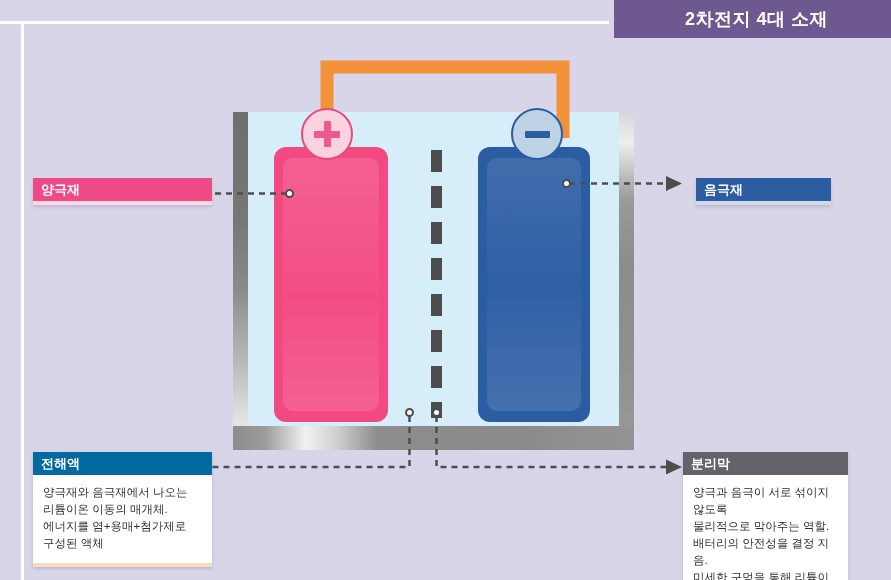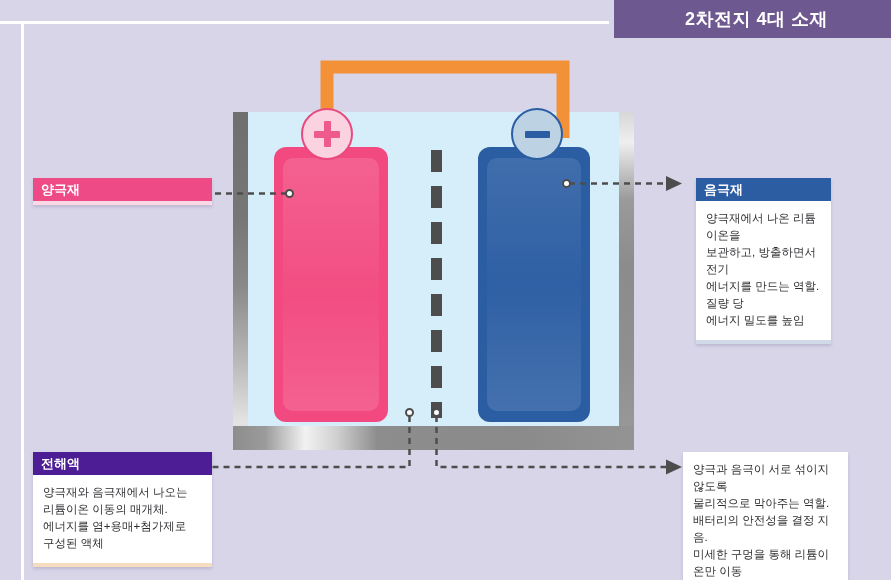--- a/index.html
+++ b/index.html
@@ -254,21 +254,21 @@
     width: 100%;
   }
 
   #card-cathode     { left: 33px;  top: 178px; }
   #card-anode       { left: 656px; top: 178px; width: 135px; margin-left: 40px; }
   #card-electrolyte { left: 33px;  top: 452px; }
   #card-separator   { left: 683px; top: 452px; width: 165px; }
 
   #card-cathode .card-header     { background: #ee4a85; }
   #card-anode .card-header       { background: #2c5ca2; }
-  #card-electrolyte .card-header { background: #4c1d95; text-align: center; }
+  #card-electrolyte .card-header { background: #0369a1; text-align: center; }
   #card-separator .card-header   { background: #63636b; }
 
   #card-cathode .card-accent-bar     { background: #fbd9e5; }
   #card-anode .card-accent-bar       { background: #cfd9e8; }
   #card-electrolyte .card-accent-bar { background: #f7ddc0; }
 
   #card-cathode, #card-electrolyte { width: 179px; }
 </style>
 </head>
 <body>
@@ -332,39 +332,38 @@
     <div class="card-header">
       <span class="card-title">양극재</span>
     </div>
     <div class="card-accent-bar"></div>
   </div>
 
   <div id="card-anode" class="card">
     <div class="card-header">
       <span class="card-title">음극재</span>
     </div>
-    <div class="card-body">양극재에서 나온 리튬 이온을
-보관하고, 방출하면서 전기
-에너지를 만드는 역할. 질량 당
-에너지 밀도를 높임</div>
     <div class="card-accent-bar"></div>
   </div>
 
   <div id="card-electrolyte" class="card">
     <div class="card-header">
       <span class="card-title">전해액</span>
     </div>
     <div class="card-body">양극재와 음극재에서 나오는
 리튬이온 이동의 매개체.
 에너지를 염+용매+첨가제로
 구성된 액체</div>
     <div class="card-accent-bar"></div>
   </div>
 
   <div id="card-separator" class="card">
+    <div class="card-header">
+      <span class="card-title">분리막</span>
+    </div>
     <div class="card-body">양극과 음극이 서로 섞이지 않도록
 물리적으로 막아주는 역할.
 배터리의 안전성을 결정 지음.
 미세한 구멍을 통해 리튬이온만 이동</div>
 
   </div>
 
 </div>
 
 </body></html>

